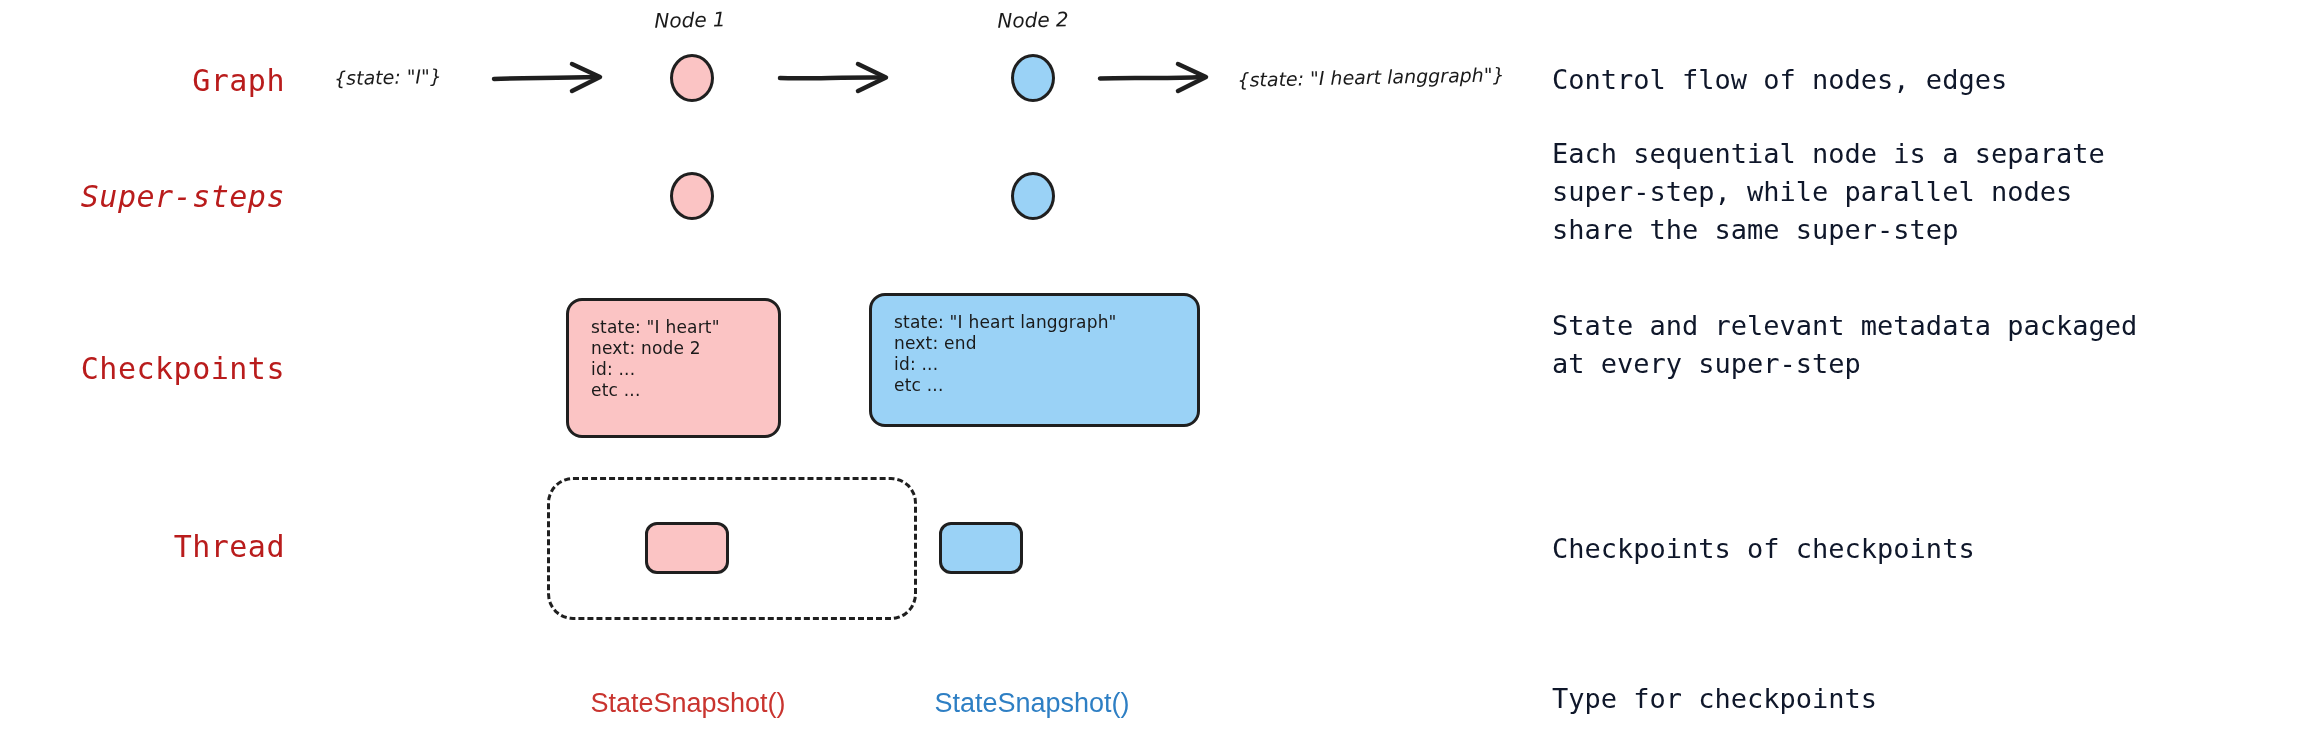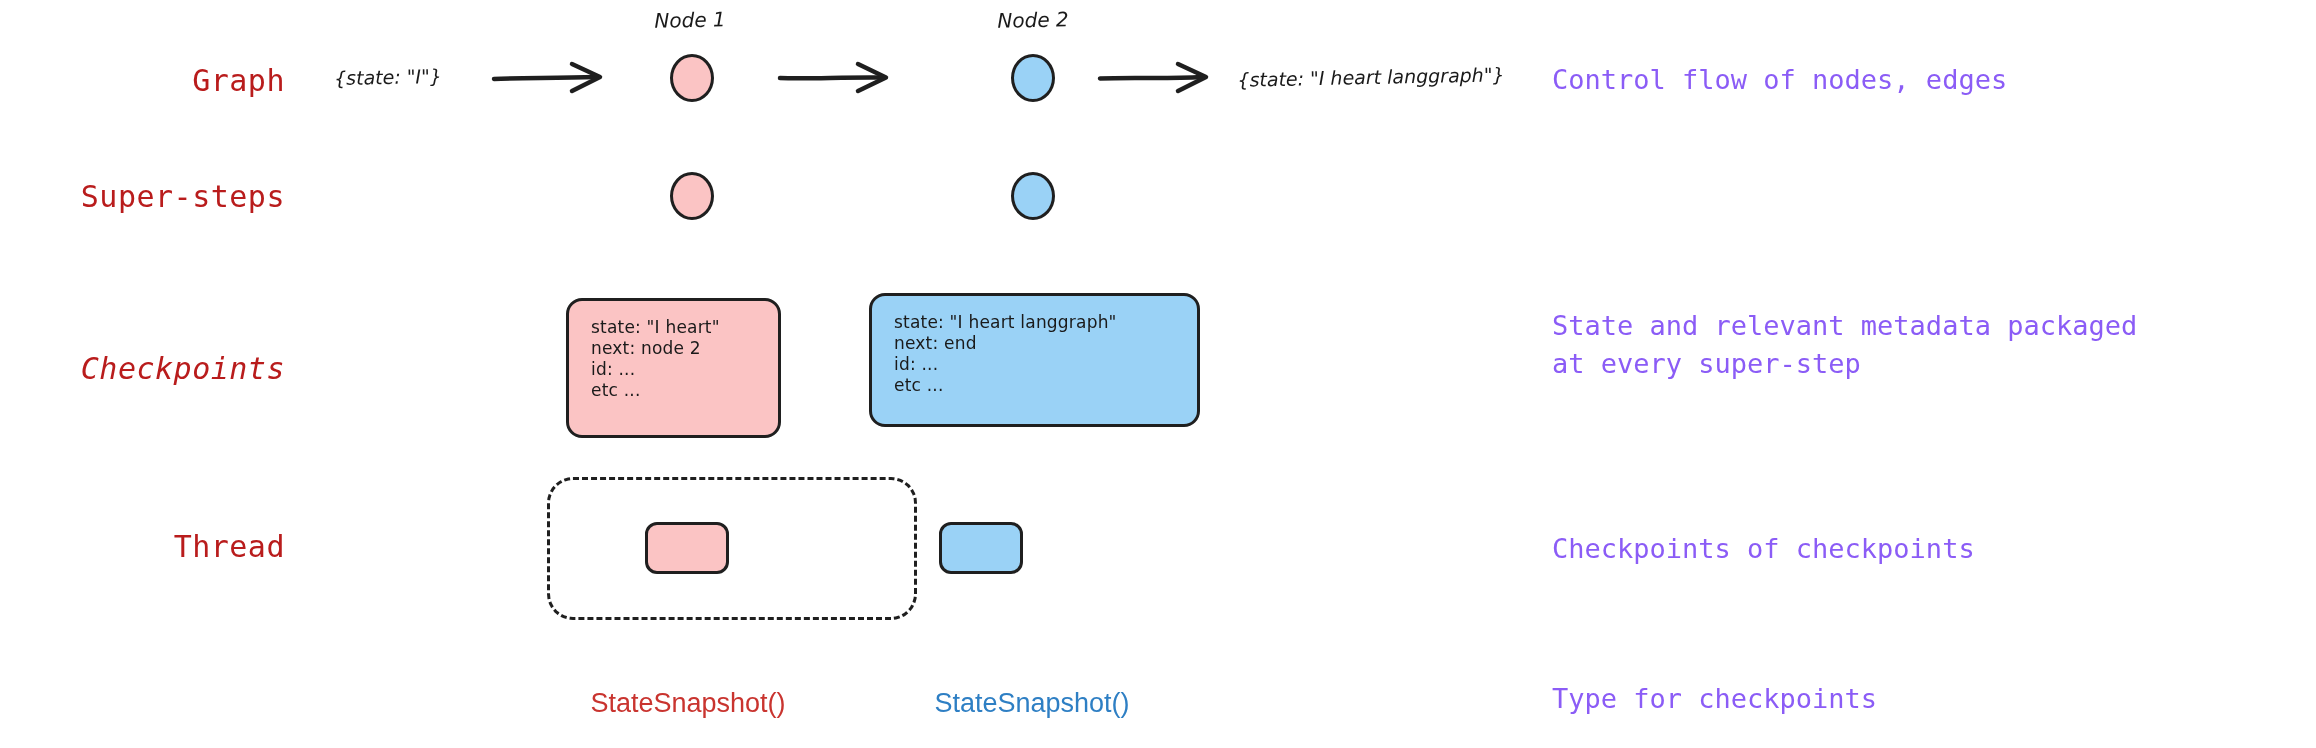--- a/index.html
+++ b/index.html
@@ -32,21 +32,21 @@
     font-size: 30px;
     letter-spacing: 0.5px;
     transform: translateY(-50%);
   }
 
   
   .row-desc {
     position: absolute;
     left: 1552px;
     width: 760px;
-    color: #8b5cf6;
+    color: #0f172a;
     font-family: "DejaVu Sans Mono", monospace;
     font-size: 27px;
     line-height: 38px;
     letter-spacing: 0px;
     white-space: pre-line;
   }
 
   
   .hand {
     position: absolute;
@@ -123,25 +123,28 @@
     position: absolute;
     overflow: visible;
   }
 </style>
 </head>
 <body>
 
 <div class="canvas">
 
   <div class="row-label" style="top:80px;">Graph</div>
-  <div class="row-label" style="top:196px;">Super-steps</div>
-  <div class="row-label" style="top:368px;font-style:italic;">Checkpoints</div>
+  <div class="row-label" style="top:196px;font-style:italic;">Super-steps</div>
+  <div class="row-label" style="top:368px;">Checkpoints</div>
   <div class="row-label" style="top:546px;">Thread</div>
 
   <div class="row-desc" style="top:61px;">Control flow of nodes, edges</div>
+  <div class="row-desc" style="top:135px;">Each sequential node is a separate
+super-step, while parallel nodes
+share the same super-step</div>
   <div class="row-desc" style="top:307px;">State and relevant metadata packaged
 at every super-step</div>
   <div class="row-desc" style="top:530px;">Checkpoints of checkpoints</div>
   <div class="row-desc" style="top:680px;">Type for checkpoints</div>
 
   <div class="hand" style="left:388px; top:77px;">{state: "I"}</div>
 
   <svg class="arrow-svg" style="left:492px; top:60px;" width="120" height="36" viewBox="0 0 120 36">
     <path d="M2 19 C 30 17.5, 62 18.5, 104 17" stroke="#1f1f1f" stroke-width="4.5" fill="none" stroke-linecap="round"></path>
     <path d="M80 4 L 108 17 L 80 31" stroke="#1f1f1f" stroke-width="4.5" fill="none" stroke-linecap="round" stroke-linejoin="round"></path>

